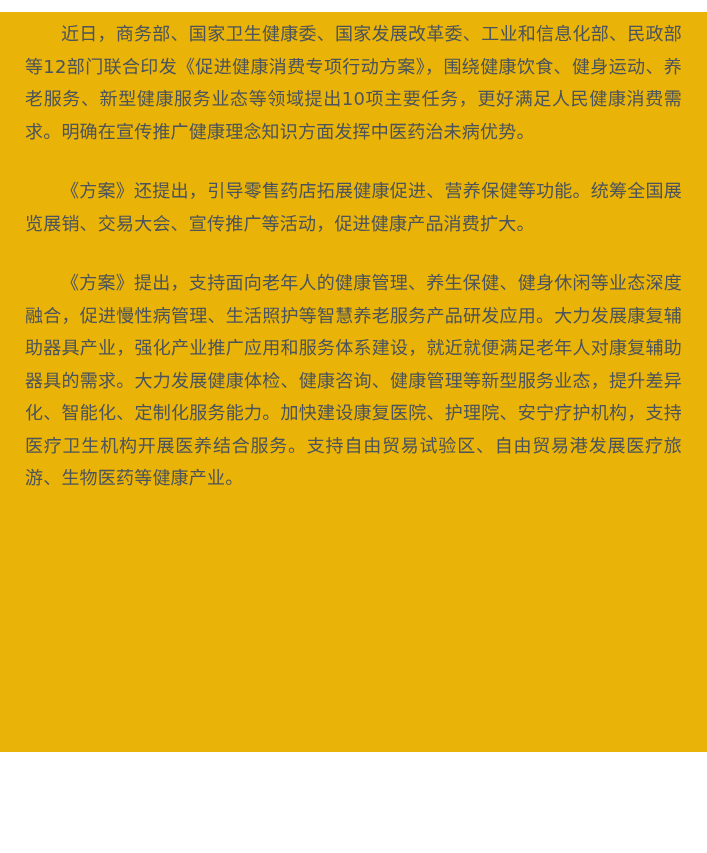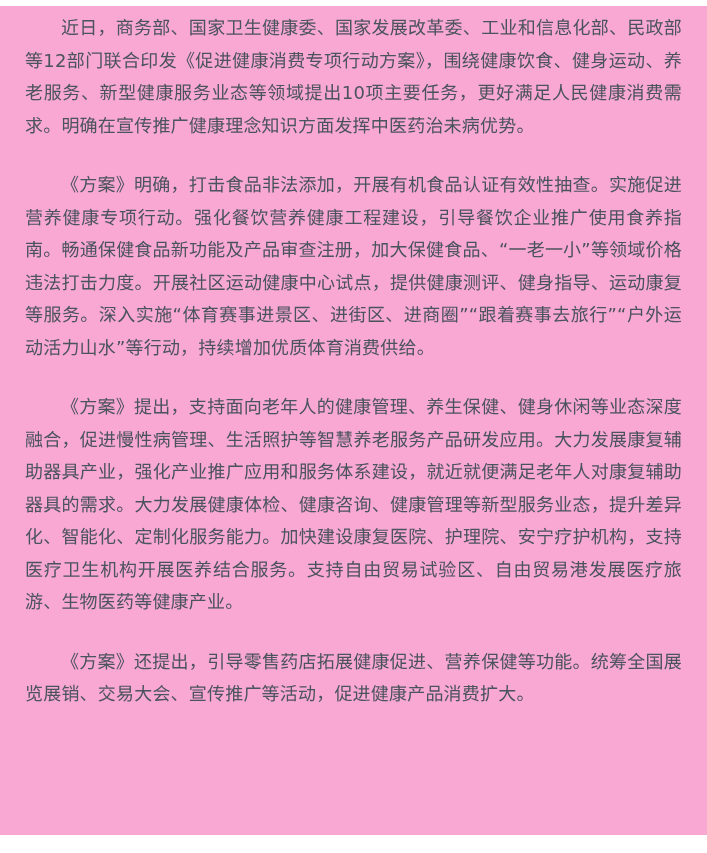--- a/index.html
+++ b/index.html
@@ -3,23 +3,23 @@
 <meta charset="utf-8">
 <style>
   * { margin: 0; padding: 0; box-sizing: border-box; }
   html, body {
     background: #ffffff;
     font-family: "DejaVu Sans", "Liberation Sans", sans-serif;
   }
   .page {
     position: relative;
     width: 707px;
-    height: 829px;
-    margin: 6px auto;
-    background: #f9a8d4;
+    height: 740px;
+    margin: 12px auto;
+    background: #eab308;
     overflow: hidden;
   }
   .article {
     padding: 6px 25px 0 25px;
   }
   .para {
     font-size: 18px;
     line-height: 32.5px;
     color: #4b535c;
     text-align: justify;
@@ -31,17 +31,16 @@
   .para:last-child {
     margin-bottom: 0;
   }
 </style>
 </head>
 <body>
 
 <div class="page">
   <div class="article">
     <p class="para">近日，商务部、国家卫生健康委、国家发展改革委、工业和信息化部、民政部等12部门联合印发《促进健康消费专项行动方案》，围绕健康饮食、健身运动、养老服务、新型健康服务业态等领域提出10项主要任务，更好满足人民健康消费需求。明确在宣传推广健康理念知识方面发挥中医药治未病优势。</p>
-    <p class="para">《方案》明确，打击食品非法添加，开展有机食品认证有效性抽查。实施促进营养健康专项行动。强化餐饮营养健康工程建设，引导餐饮企业推广使用食养指南。畅通保健食品新功能及产品审查注册，加大保健食品、“一老一小”等领域价格违法打击力度。开展社区运动健康中心试点，提供健康测评、健身指导、运动康复等服务。深入实施“体育赛事进景区、进街区、进商圈”“跟着赛事去旅行”“户外运动活力山水”等行动，持续增加优质体育消费供给。</p>
+    <p class="para">《方案》还提出，引导零售药店拓展健康促进、营养保健等功能。统筹全国展览展销、交易大会、宣传推广等活动，促进健康产品消费扩大。</p>
     <p class="para">《方案》提出，支持面向老年人的健康管理、养生保健、健身休闲等业态深度融合，促进慢性病管理、生活照护等智慧养老服务产品研发应用。大力发展康复辅助器具产业，强化产业推广应用和服务体系建设，就近就便满足老年人对康复辅助器具的需求。大力发展健康体检、健康咨询、健康管理等新型服务业态，提升差异化、智能化、定制化服务能力。加快建设康复医院、护理院、安宁疗护机构，支持医疗卫生机构开展医养结合服务。支持自由贸易试验区、自由贸易港发展医疗旅游、生物医药等健康产业。</p>
-    <p class="para">《方案》还提出，引导零售药店拓展健康促进、营养保健等功能。统筹全国展览展销、交易大会、宣传推广等活动，促进健康产品消费扩大。</p>
   </div>
 </div>
 
 </body></html>

